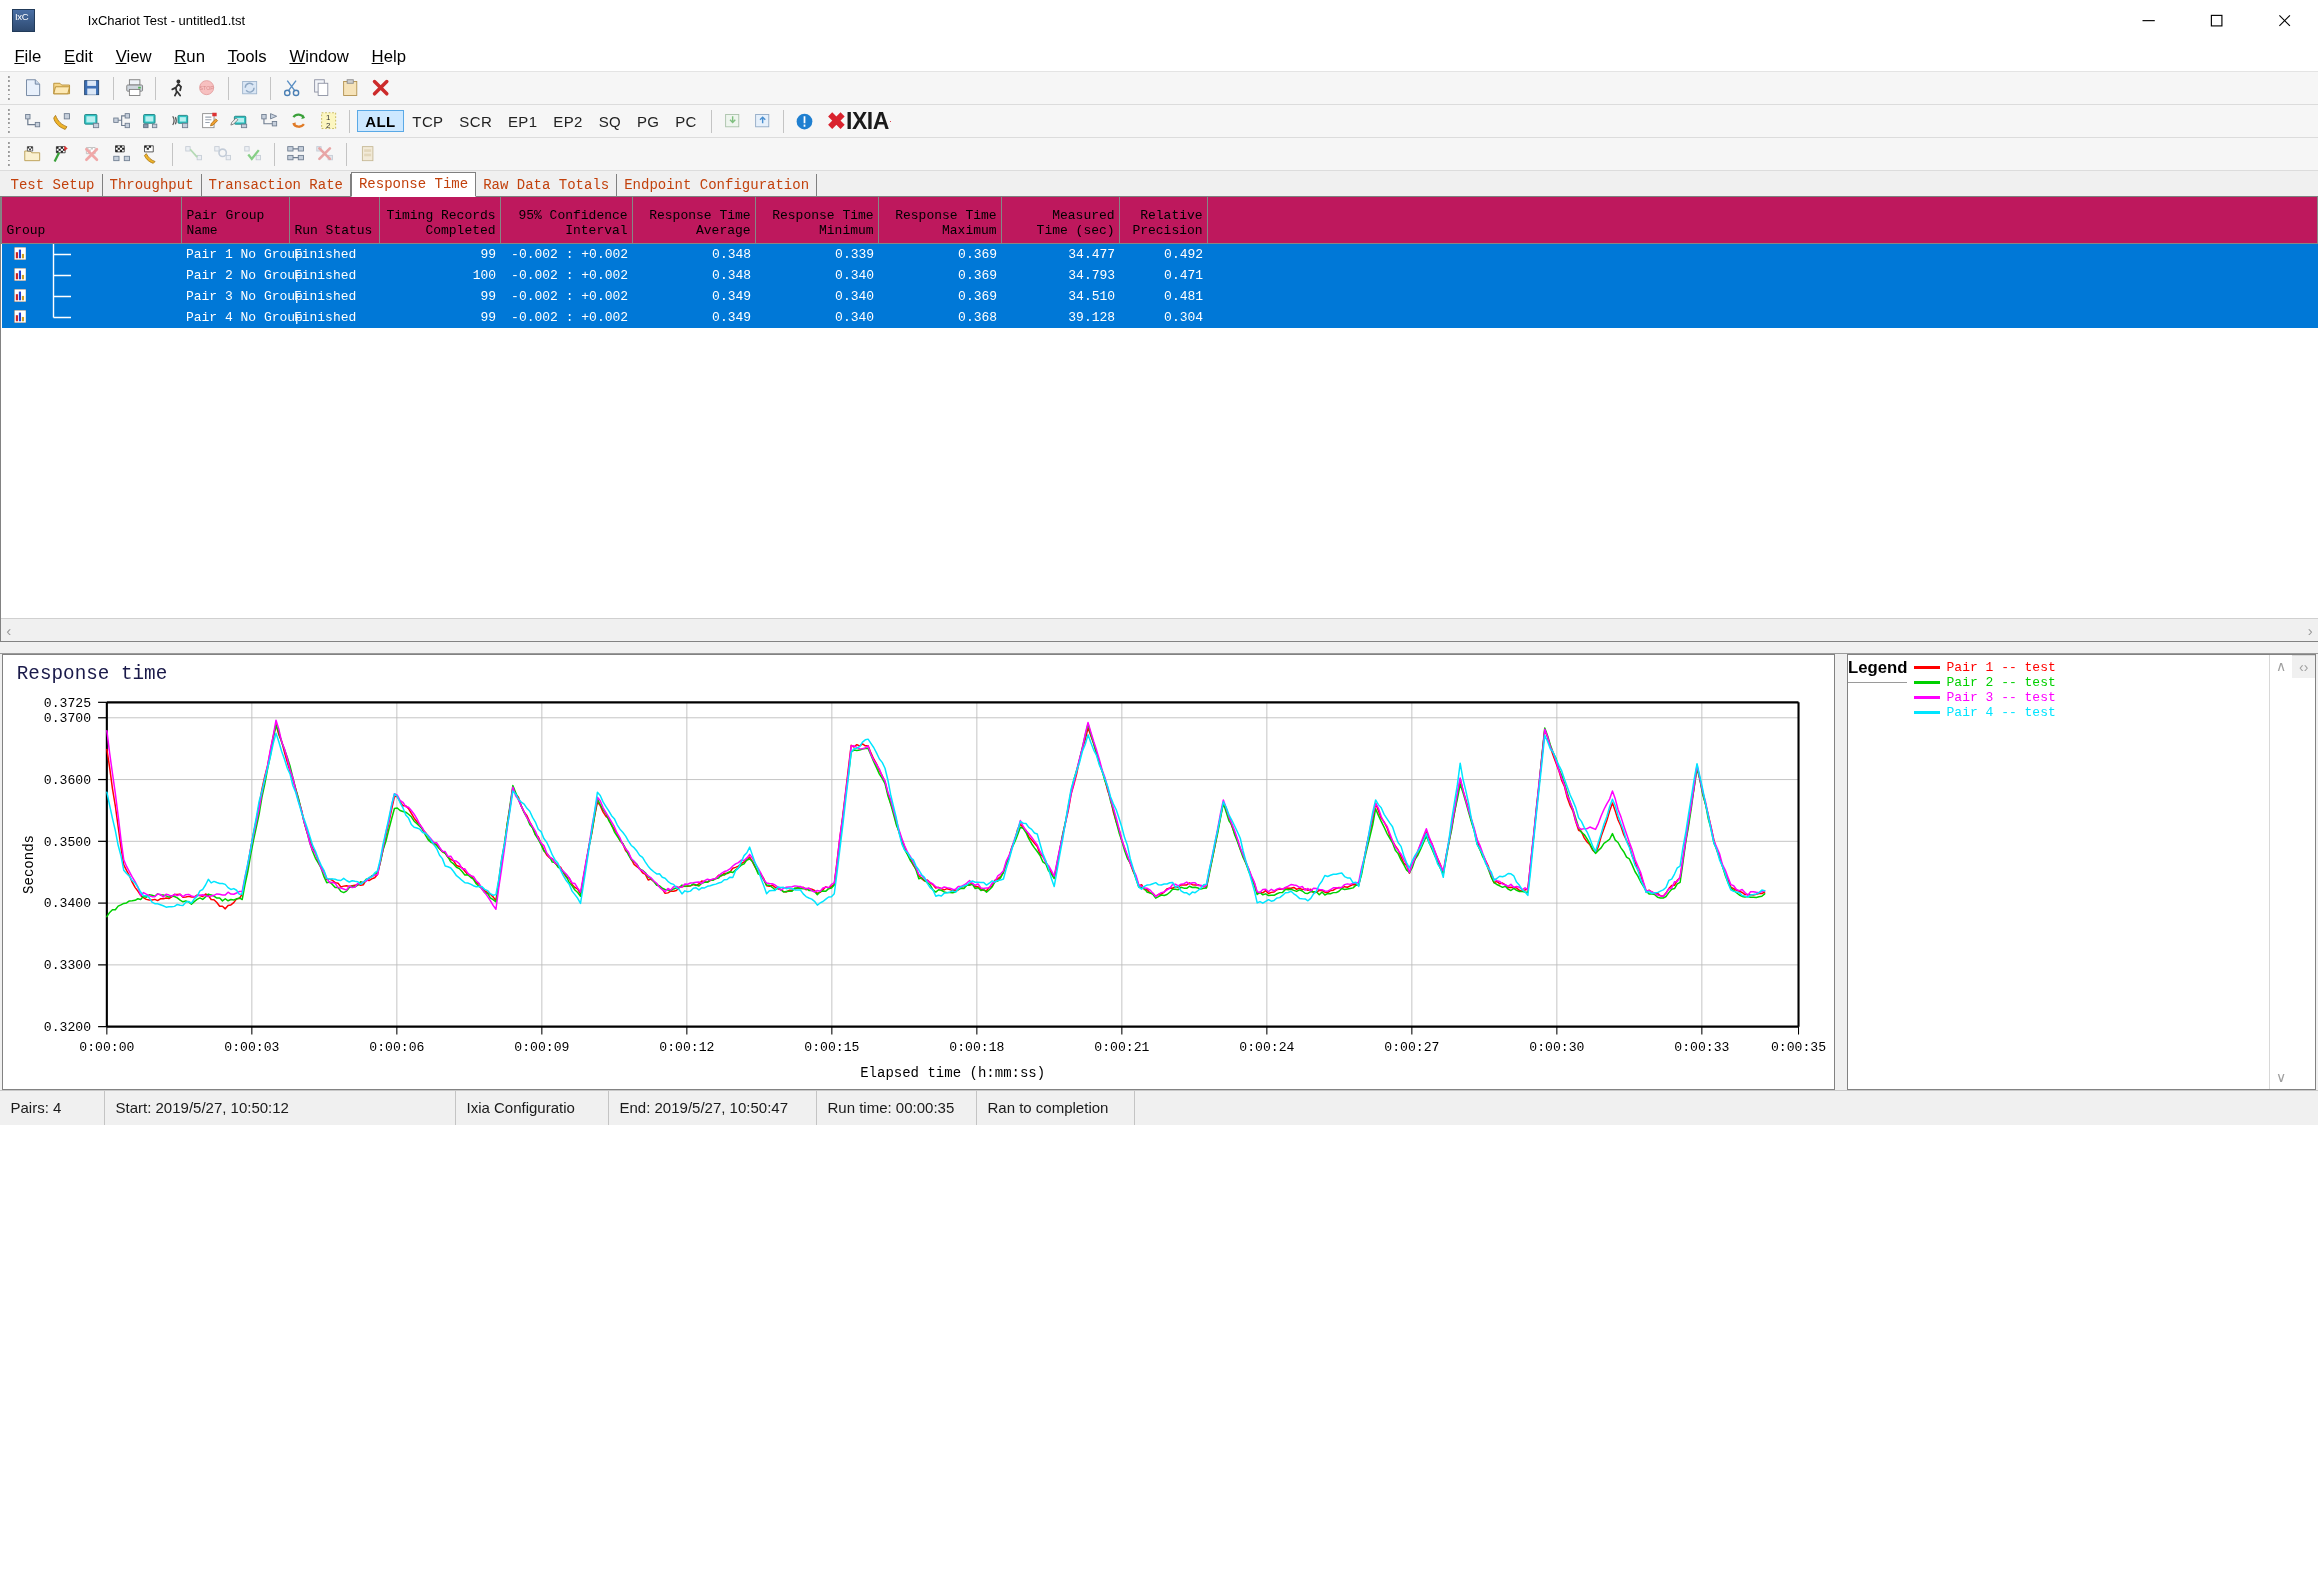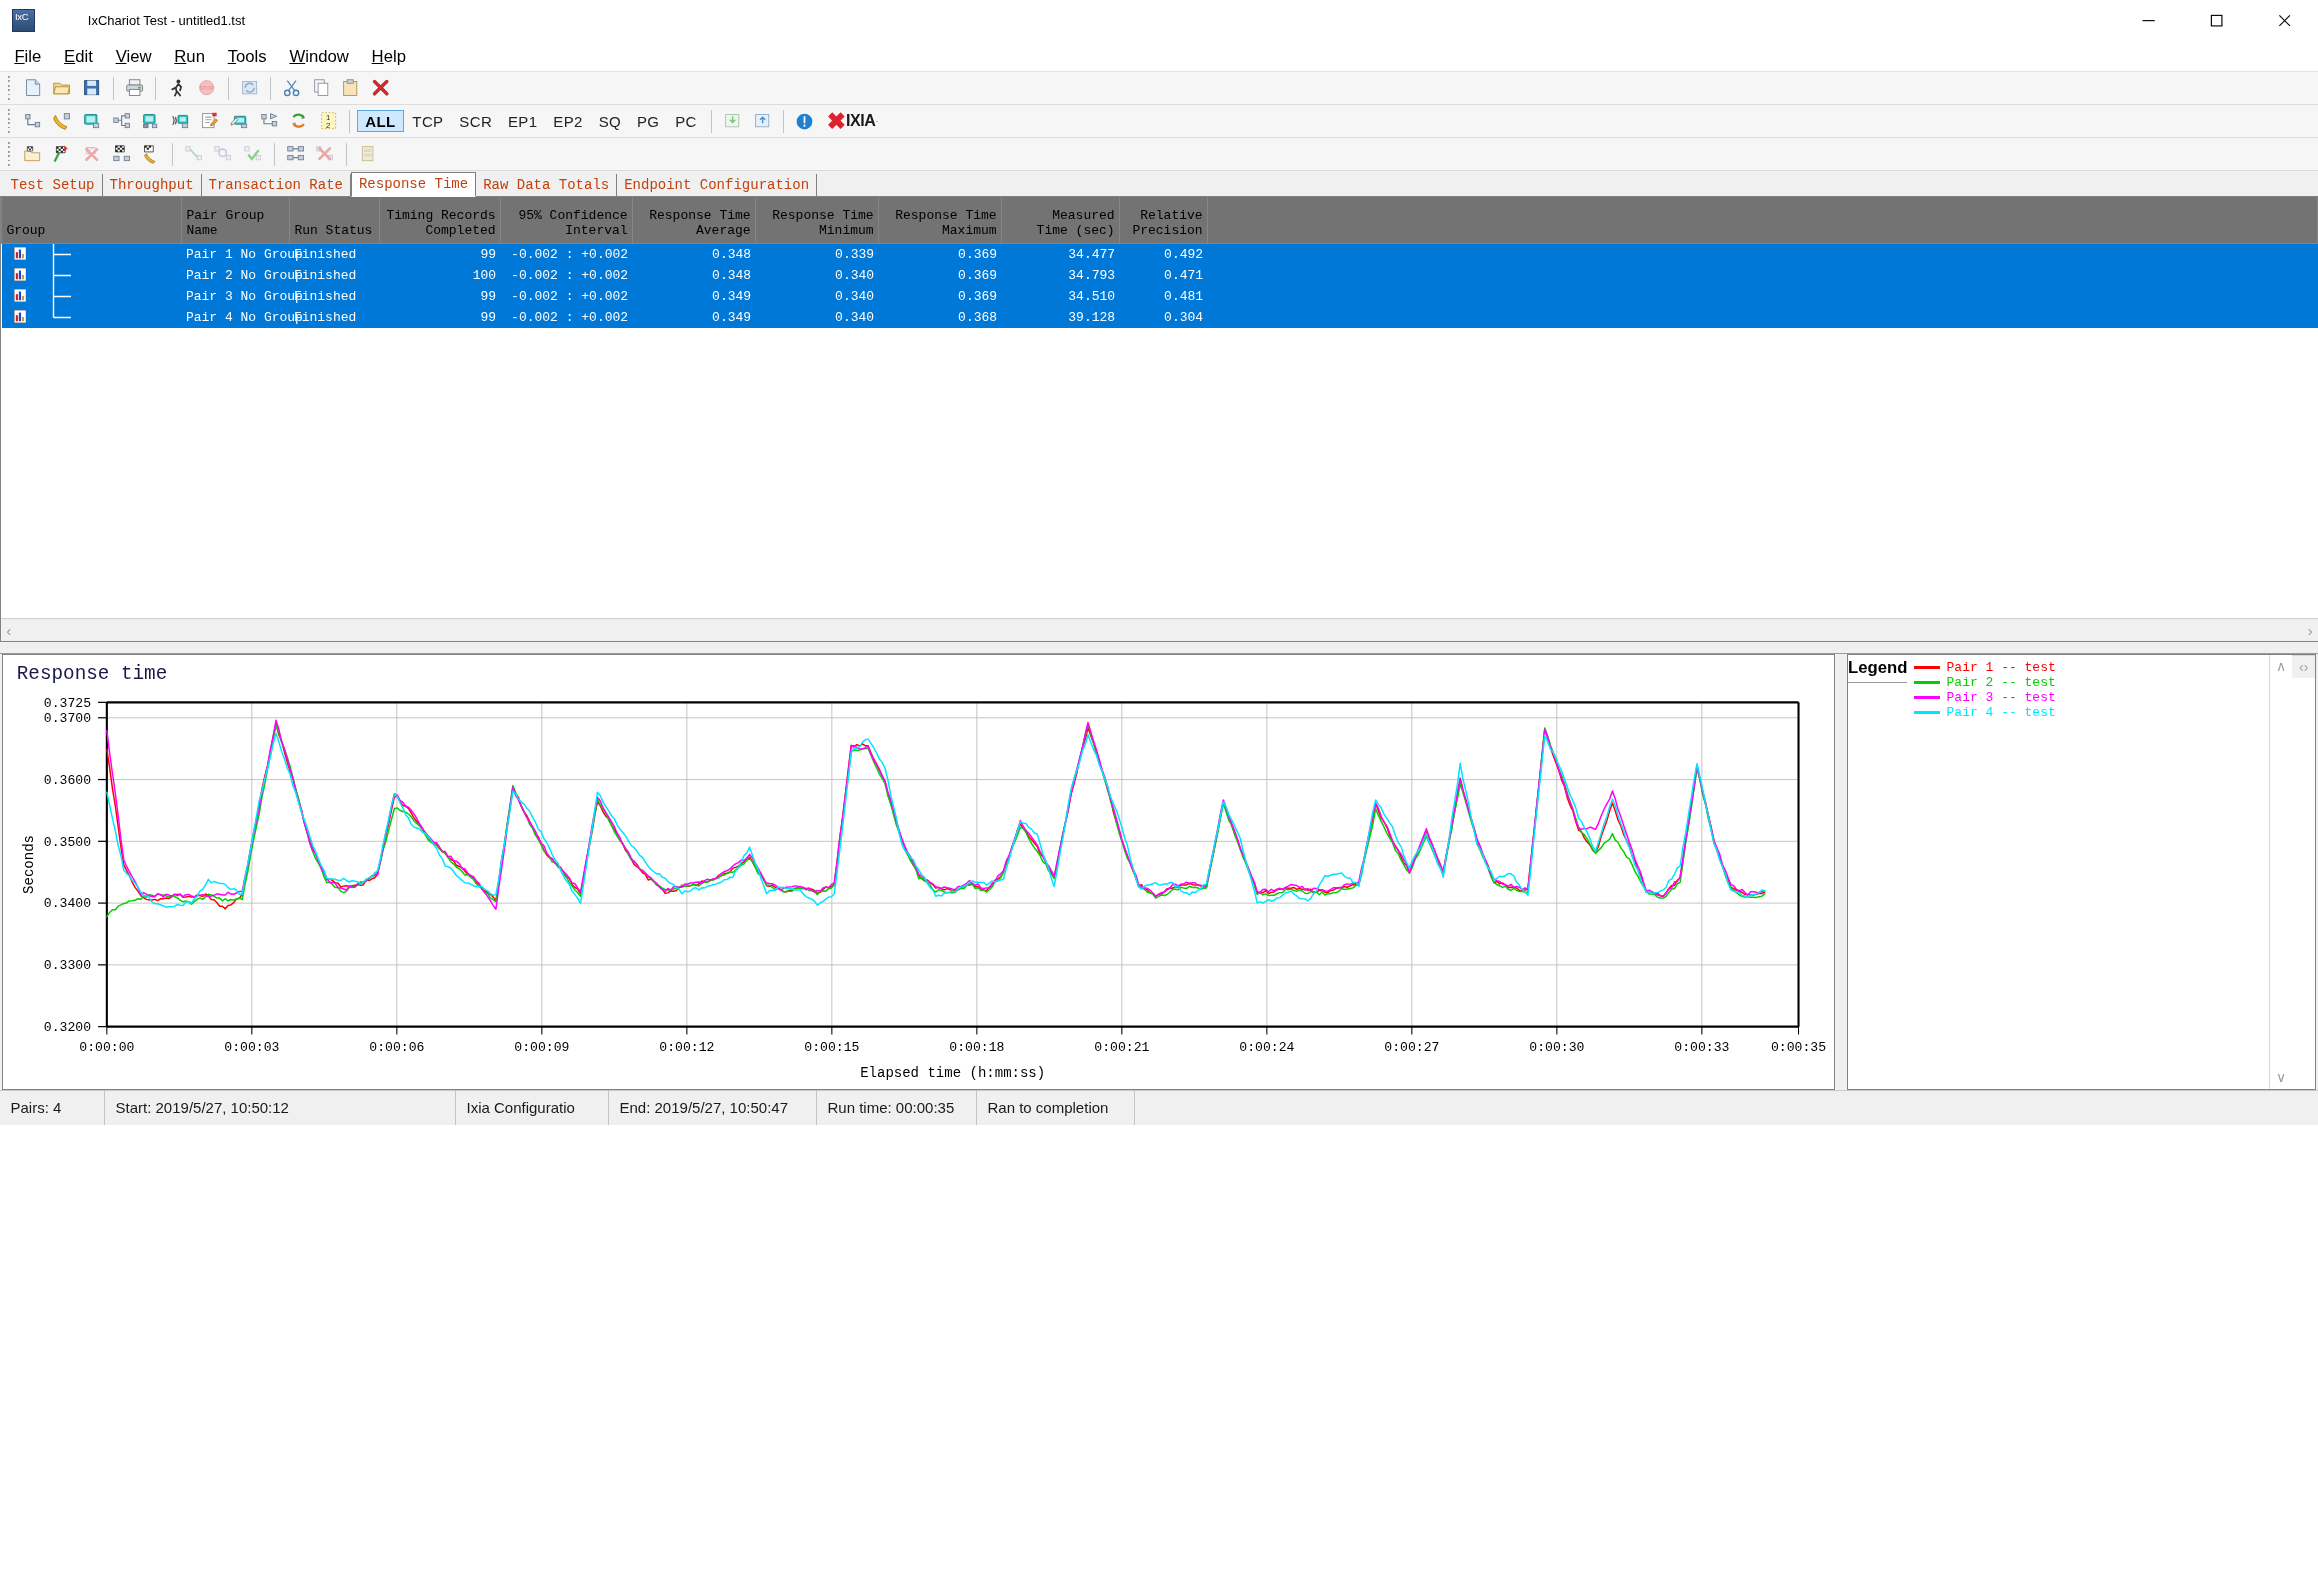--- a/index.html
+++ b/index.html
@@ -74,21 +74,21 @@
   }
   .tbtext.sel {
     background: #cde8ff; border: 0.9px solid #5aa9e6; font-weight: bold;
     color: #000;
   }
   .ixia-logo {
     display: flex; align-items: center; margin-left: 7px;
     font-family: "Liberation Sans", sans-serif;
   }
   .ixia-x { color: #d9232e; font-size: 23px; font-weight: bold; line-height: 1; }
-  .ixia-word { color: #1a1a1a; font-size: 16px; font-weight: bold; letter-spacing: -0.4px; }
+  .ixia-word { color: #1a1a1a; font-size: 23px; font-weight: bold; letter-spacing: -0.4px; }
   .ixia-tm { font-size: 8.8px; color: #d9232e; vertical-align: super; }
 
   
   .tabstrip {
     height: 26px; display: flex; align-items: flex-end;
     background: #f0f0f0; padding-left: 3.5px; border-bottom: 0.9px solid #808080;
     position: relative; z-index: 1;
   }
   .tab {
     font-family: "Liberation Mono", monospace; font-size: 14px; color: #c2410c;
@@ -100,21 +100,21 @@
     margin-bottom: -0.9px; padding-bottom: 3.5px; font-weight: normal;
   }
 
   
   .table-wrap {
     height: 445px; background: #ffffff; border: 0.9px solid #828282;
     border-top: none; position: relative; overflow: hidden;
   }
   table.grid { border-collapse: collapse; width: 100%; table-layout: fixed; }
   table.grid th {
-    background: #737373; border: 0.9px solid #868686; border-top: none;
+    background: #be185d; border: 0.9px solid #868686; border-top: none;
     font-family: "Liberation Mono", monospace; font-size: 13px;
     font-weight: normal; color: #000; height: 46px;
     vertical-align: bottom; padding: 0 4.4px 3.5px 4.4px;
     text-align: right; white-space: pre-line; line-height: 1.15;
   }
   table.grid th.lft { text-align: left; }
   table.grid td {
     font-family: "Liberation Mono", monospace; font-size: 13px; color: #ffffff;
     height: 21px; padding: 0 4.4px; white-space: nowrap;
   }

